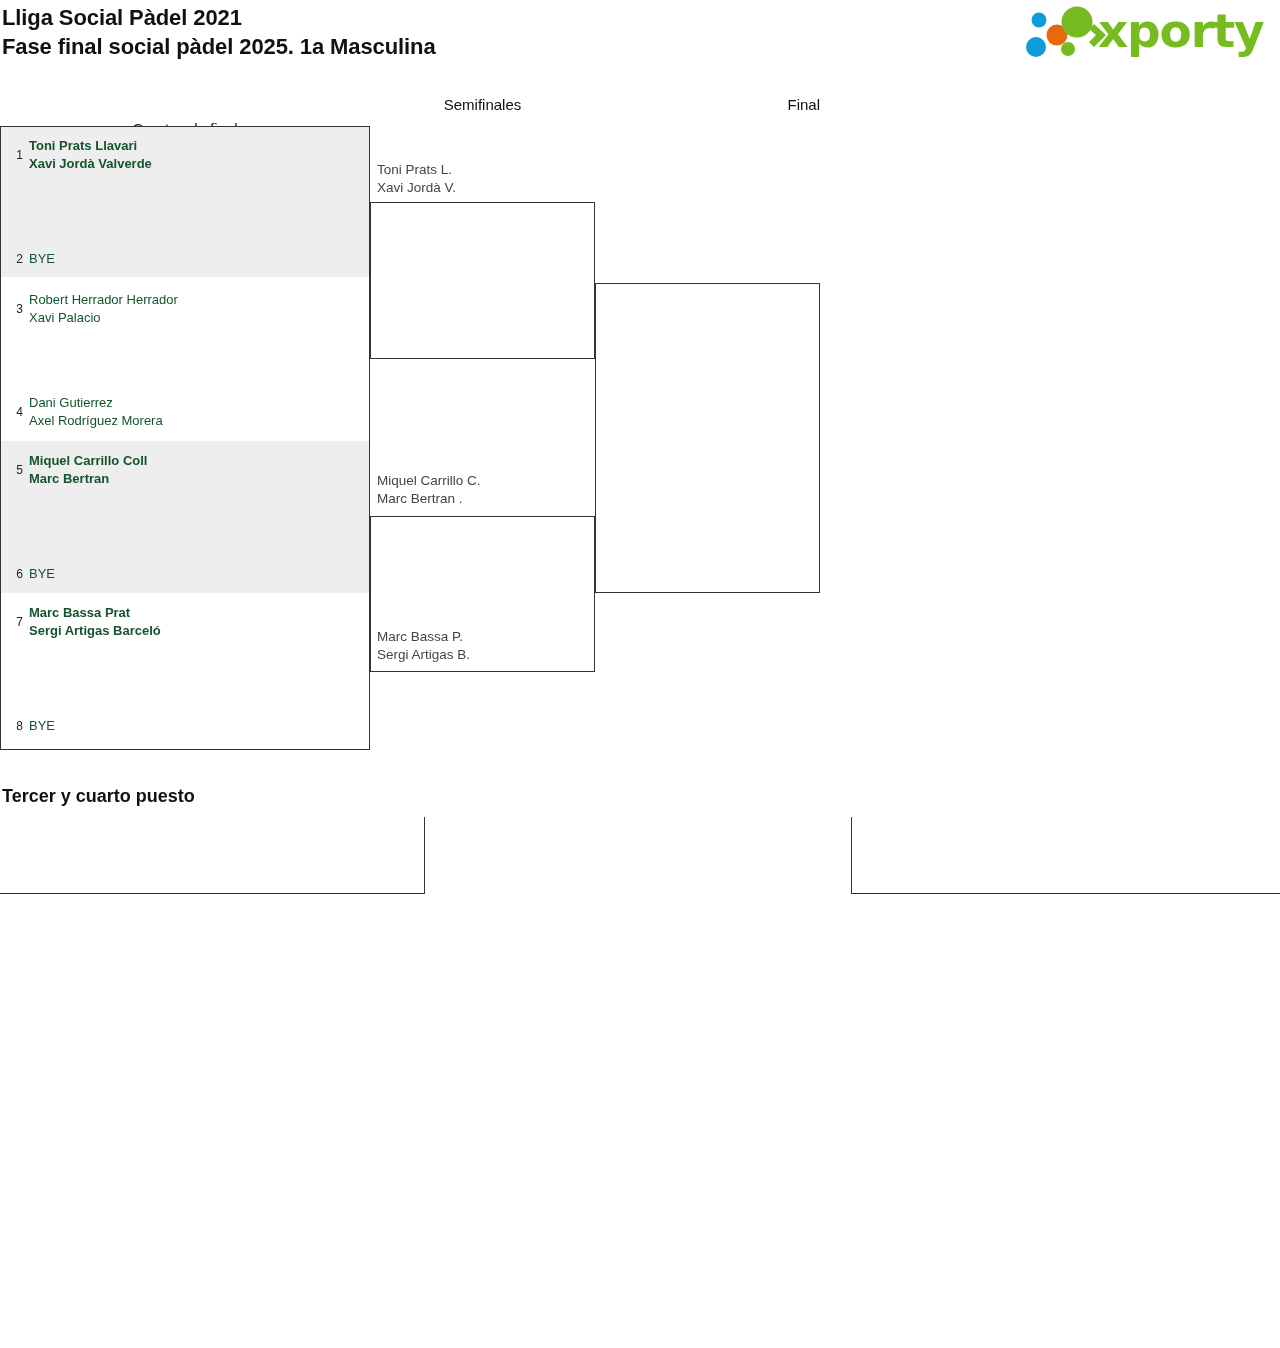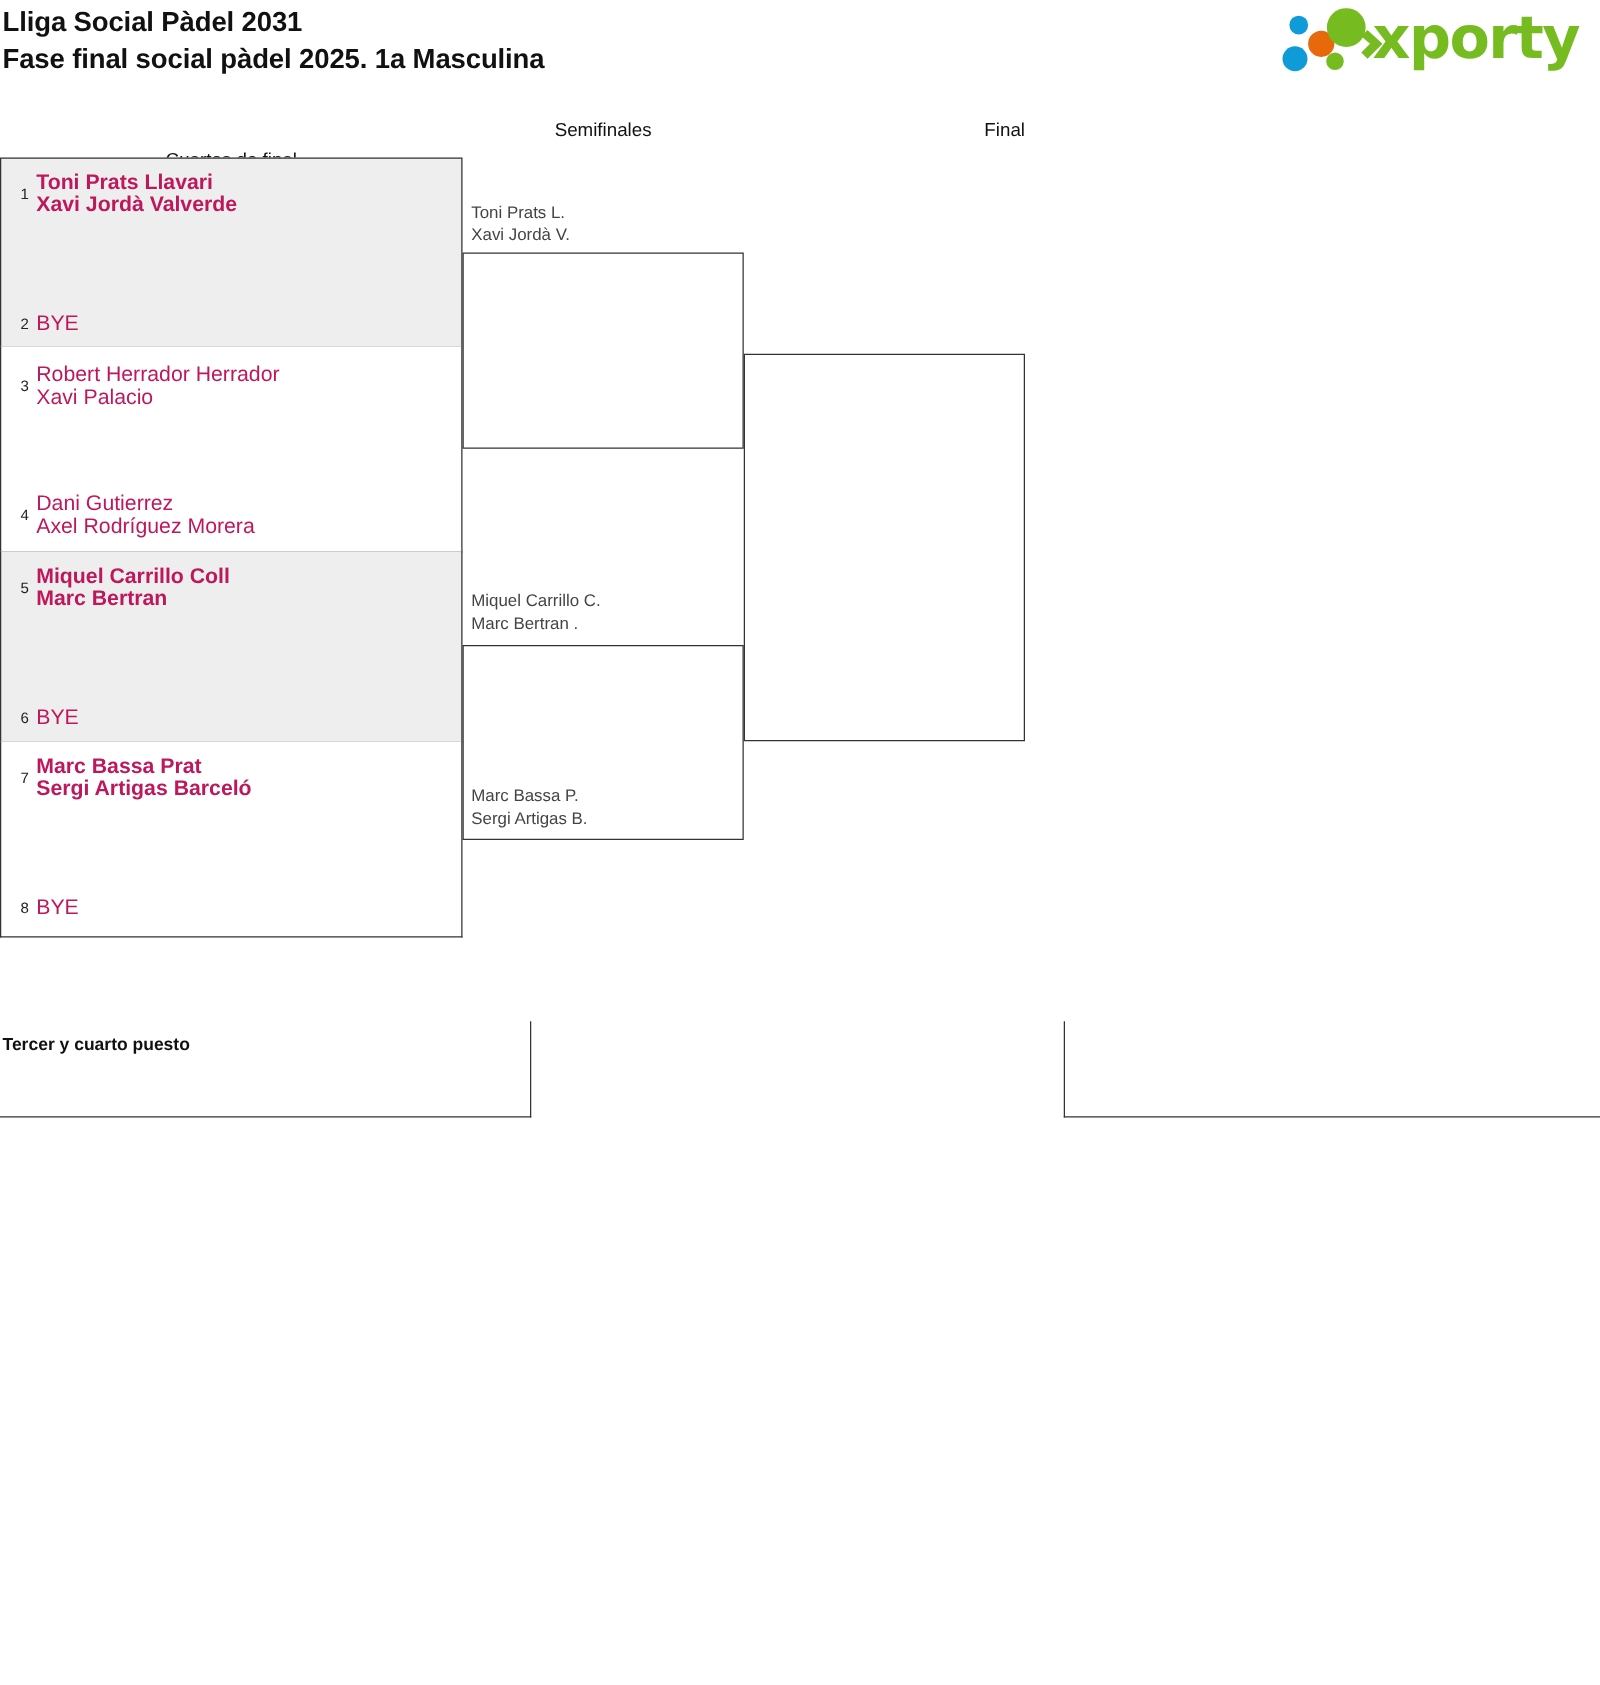--- a/index.html
+++ b/index.html
@@ -98,23 +98,23 @@
     width: 26px;
     flex: 0 0 26px;
     text-align: right;
     padding-right: 4px;
     font-size: 12px;
     color: #222222;
     line-height: 14px;
   }
   .names {
     flex: 1 1 auto;
-    font-size: 17px;
+    font-size: 13px;
     line-height: 18px;
-    color: #be185d;
+    color: #14532d;
     padding-left: 2px;
   }
   .names.bold { font-weight: bold; }
   .names .nm { display: block; white-space: nowrap; }
 
   
   .link-box {
     position: absolute;
     border: 1px solid #333333;
     background: transparent;
@@ -128,25 +128,24 @@
     color: #444444;
     white-space: nowrap;
     margin-top: 12px;
   }
   .adv-label .nm { display: block; }
 
   
   #third-place-title {
     position: absolute;
     left: 2px; top: 786px;
-    font-size: 14px;
+    font-size: 18px;
     font-weight: bold;
     color: #111111;
     white-space: nowrap;
-    margin-top: 41px;
   }
   #third-left {
     position: absolute;
     left: -1px; top: 817px;
     width: 426px; height: 77px;
     border-right: 1px solid #333333;
     border-bottom: 1px solid #333333;
   }
   #third-right {
     position: absolute;
@@ -155,21 +154,21 @@
     border-left: 1px solid #333333;
     border-bottom: 1px solid #333333;
   }
 </style>
 </head>
 <body>
 
 <div id="header">
 
   <div id="title-block">
-    <div class="title-line">Lliga Social Pàdel 2031</div>
+    <div class="title-line">Lliga Social Pàdel 2021</div>
     <div class="title-line">Fase final social pàdel 2025. 1a Masculina</div>
   </div>
 
   <div id="logo">
     <svg id="logo-dots" viewBox="0 0 86 58">
       <circle cx="19" cy="16" r="7.5" fill="#0f9bd7"></circle>
       <circle cx="16" cy="43" r="10" fill="#0f9bd7"></circle>
       <circle cx="37" cy="31" r="10.5" fill="#e8690b"></circle>
       <circle cx="57" cy="18" r="15.5" fill="#76bc21"></circle>
       <circle cx="48" cy="45" r="7" fill="#76bc21"></circle>

